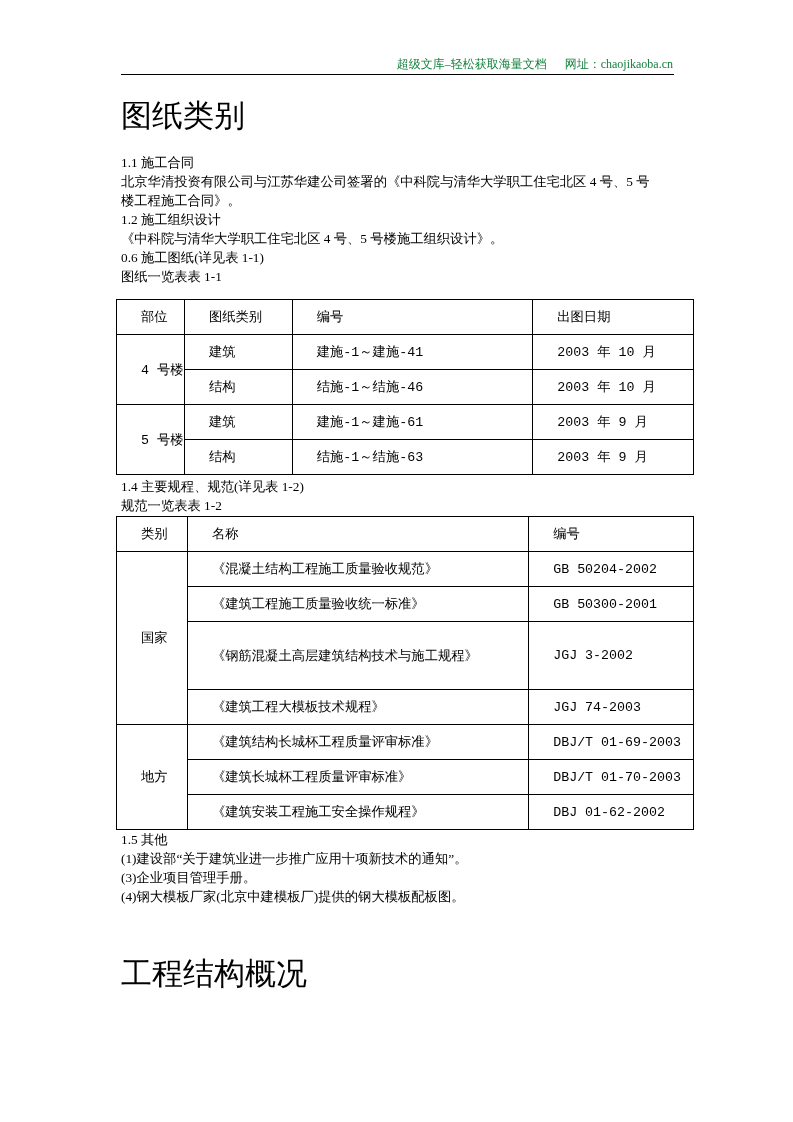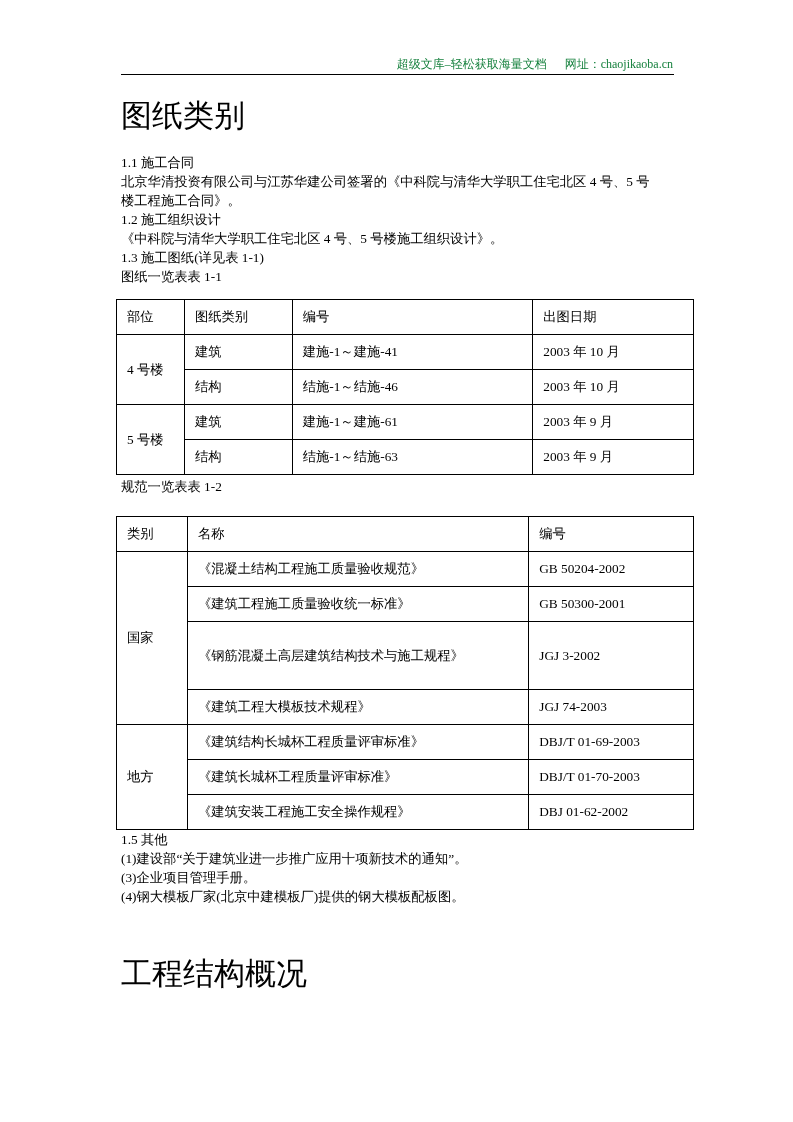--- a/index.html
+++ b/index.html
@@ -7,21 +7,21 @@
          font-family: "Liberation Serif", "DejaVu Serif", serif; color: #000; }
   .header { position: absolute; left: 121px; top: 56px; width: 552px; text-align: right;
             font-size: 12px; line-height: 16px; color: #15803d; }
   .header .sep { display: inline-block; width: 18px; }
   .header-rule { position: absolute; left: 121px; top: 74px; width: 553px; height: 1px; background: #000; }
   .h1 { position: absolute; left: 121px; font-family: "DejaVu Sans", sans-serif; font-size: 31px;
         line-height: 40px; font-weight: normal; margin: 0; letter-spacing: 0; }
   .para { position: absolute; left: 121px; width: 560px; font-size: 13.3px; line-height: 19px; margin: 0; }
   .para span { display: block; }
   table { position: absolute; border-collapse: collapse; font-size: 13.3px; }
-  td { border: 1px solid #000; padding: 0 0 0 10px; vertical-align: middle; text-align: left; }
+  td { border: 1px solid #000; padding: 0 0 0 24px; vertical-align: middle; text-align: left; font-family: Liberation Mono, monospace; }
   .t1 { left: 116px; top: 299px; width: 578px; }
   .t1 td { height: 34px; }
   .t2 { left: 116px; top: 516px; width: 578px; }
   .t2 td { height: 34px; }
   .t2 td.tall { height: 67px; }
   .t2 td.cat { vertical-align: middle; }
 </style>
 </head>
 <body>
 
@@ -31,21 +31,21 @@
 <div class="header-rule"></div>
 
 <h1 class="h1" style="top:95px;">图纸类别</h1>
 
 <div class="para" style="top:153px;">
   <span>1.1  施工合同</span>
   <span>北京华清投资有限公司与江苏华建公司签署的《中科院与清华大学职工住宅北区 4  号、5  号</span>
   <span>楼工程施工合同》。</span>
   <span>1.2  施工组织设计</span>
   <span>《中科院与清华大学职工住宅北区 4  号、5  号楼施工组织设计》。</span>
-  <span>1.3  施工图纸(详见表 1-1)</span>
+  <span>0.6  施工图纸(详见表 1-1)</span>
   <span>图纸一览表表 1-1</span>
 </div>
 
 <table class="t1">
   <colgroup>
       <col style="width:68px">
       <col style="width:108px">
       <col style="width:241px">
       <col style="width:161px">
     </colgroup>
@@ -75,20 +75,21 @@
   </tr>
   <tr>
     <td>结构</td>
     <td>结施-1～结施-63</td>
     <td>2003  年 9  月</td>
   </tr>
 </tbody>
   </table>
 
 <div class="para" style="top:477px;">
+  <span>1.4  主要规程、规范(详见表 1-2)</span>
   <span>规范一览表表  1-2</span>
 </div>
 
 <table class="t2">
   <colgroup>
       <col style="width:71px">
       <col style="width:342px">
       <col style="width:165px">
     </colgroup>
   <tbody>

